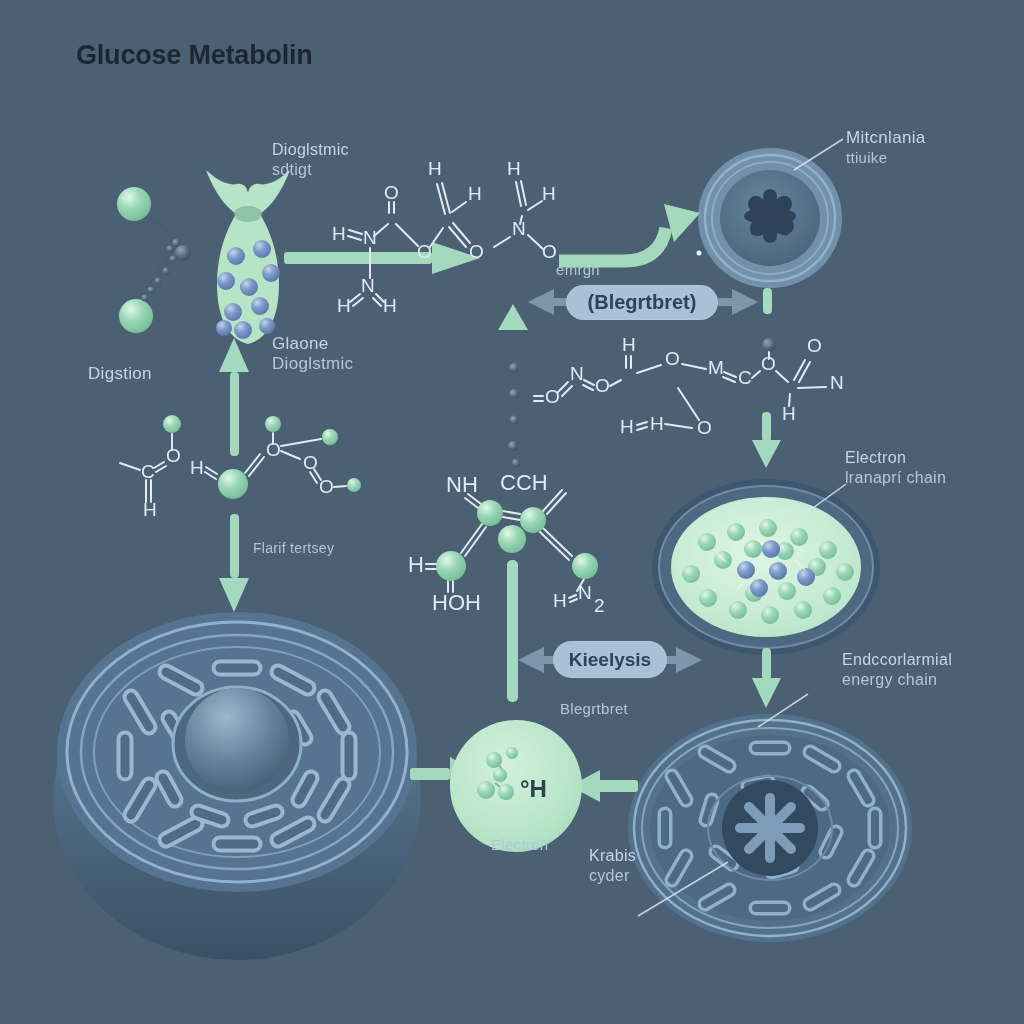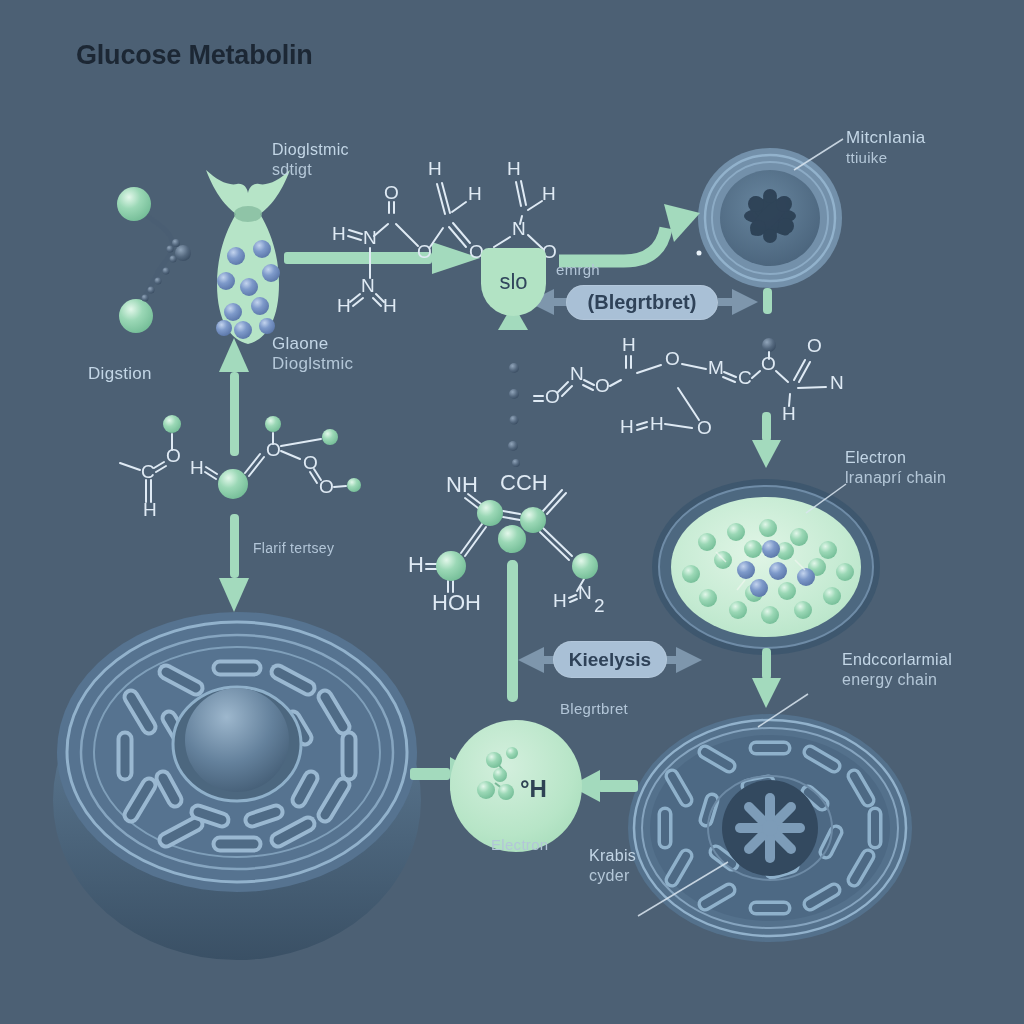--- a/index.html
+++ b/index.html
@@ -529,19 +529,18 @@
   <div class="l2">energy chain</div>
 </div>
 
 <div class="lbl-dim" style="left:491px;top:836px">Electron</div>
 
 <div class="lbl" style="left:589px;top:846px">
   <div>Krabis</div>
   <div class="l2">cyder</div>
 </div>
 
-<div class="badge-slo">slo</div>
 
 <div class="pill gly">(Blegrtbret)</div>
 
 <div class="pill kre">Kieelysis</div>
 
 </div>
 
 </body></html>

